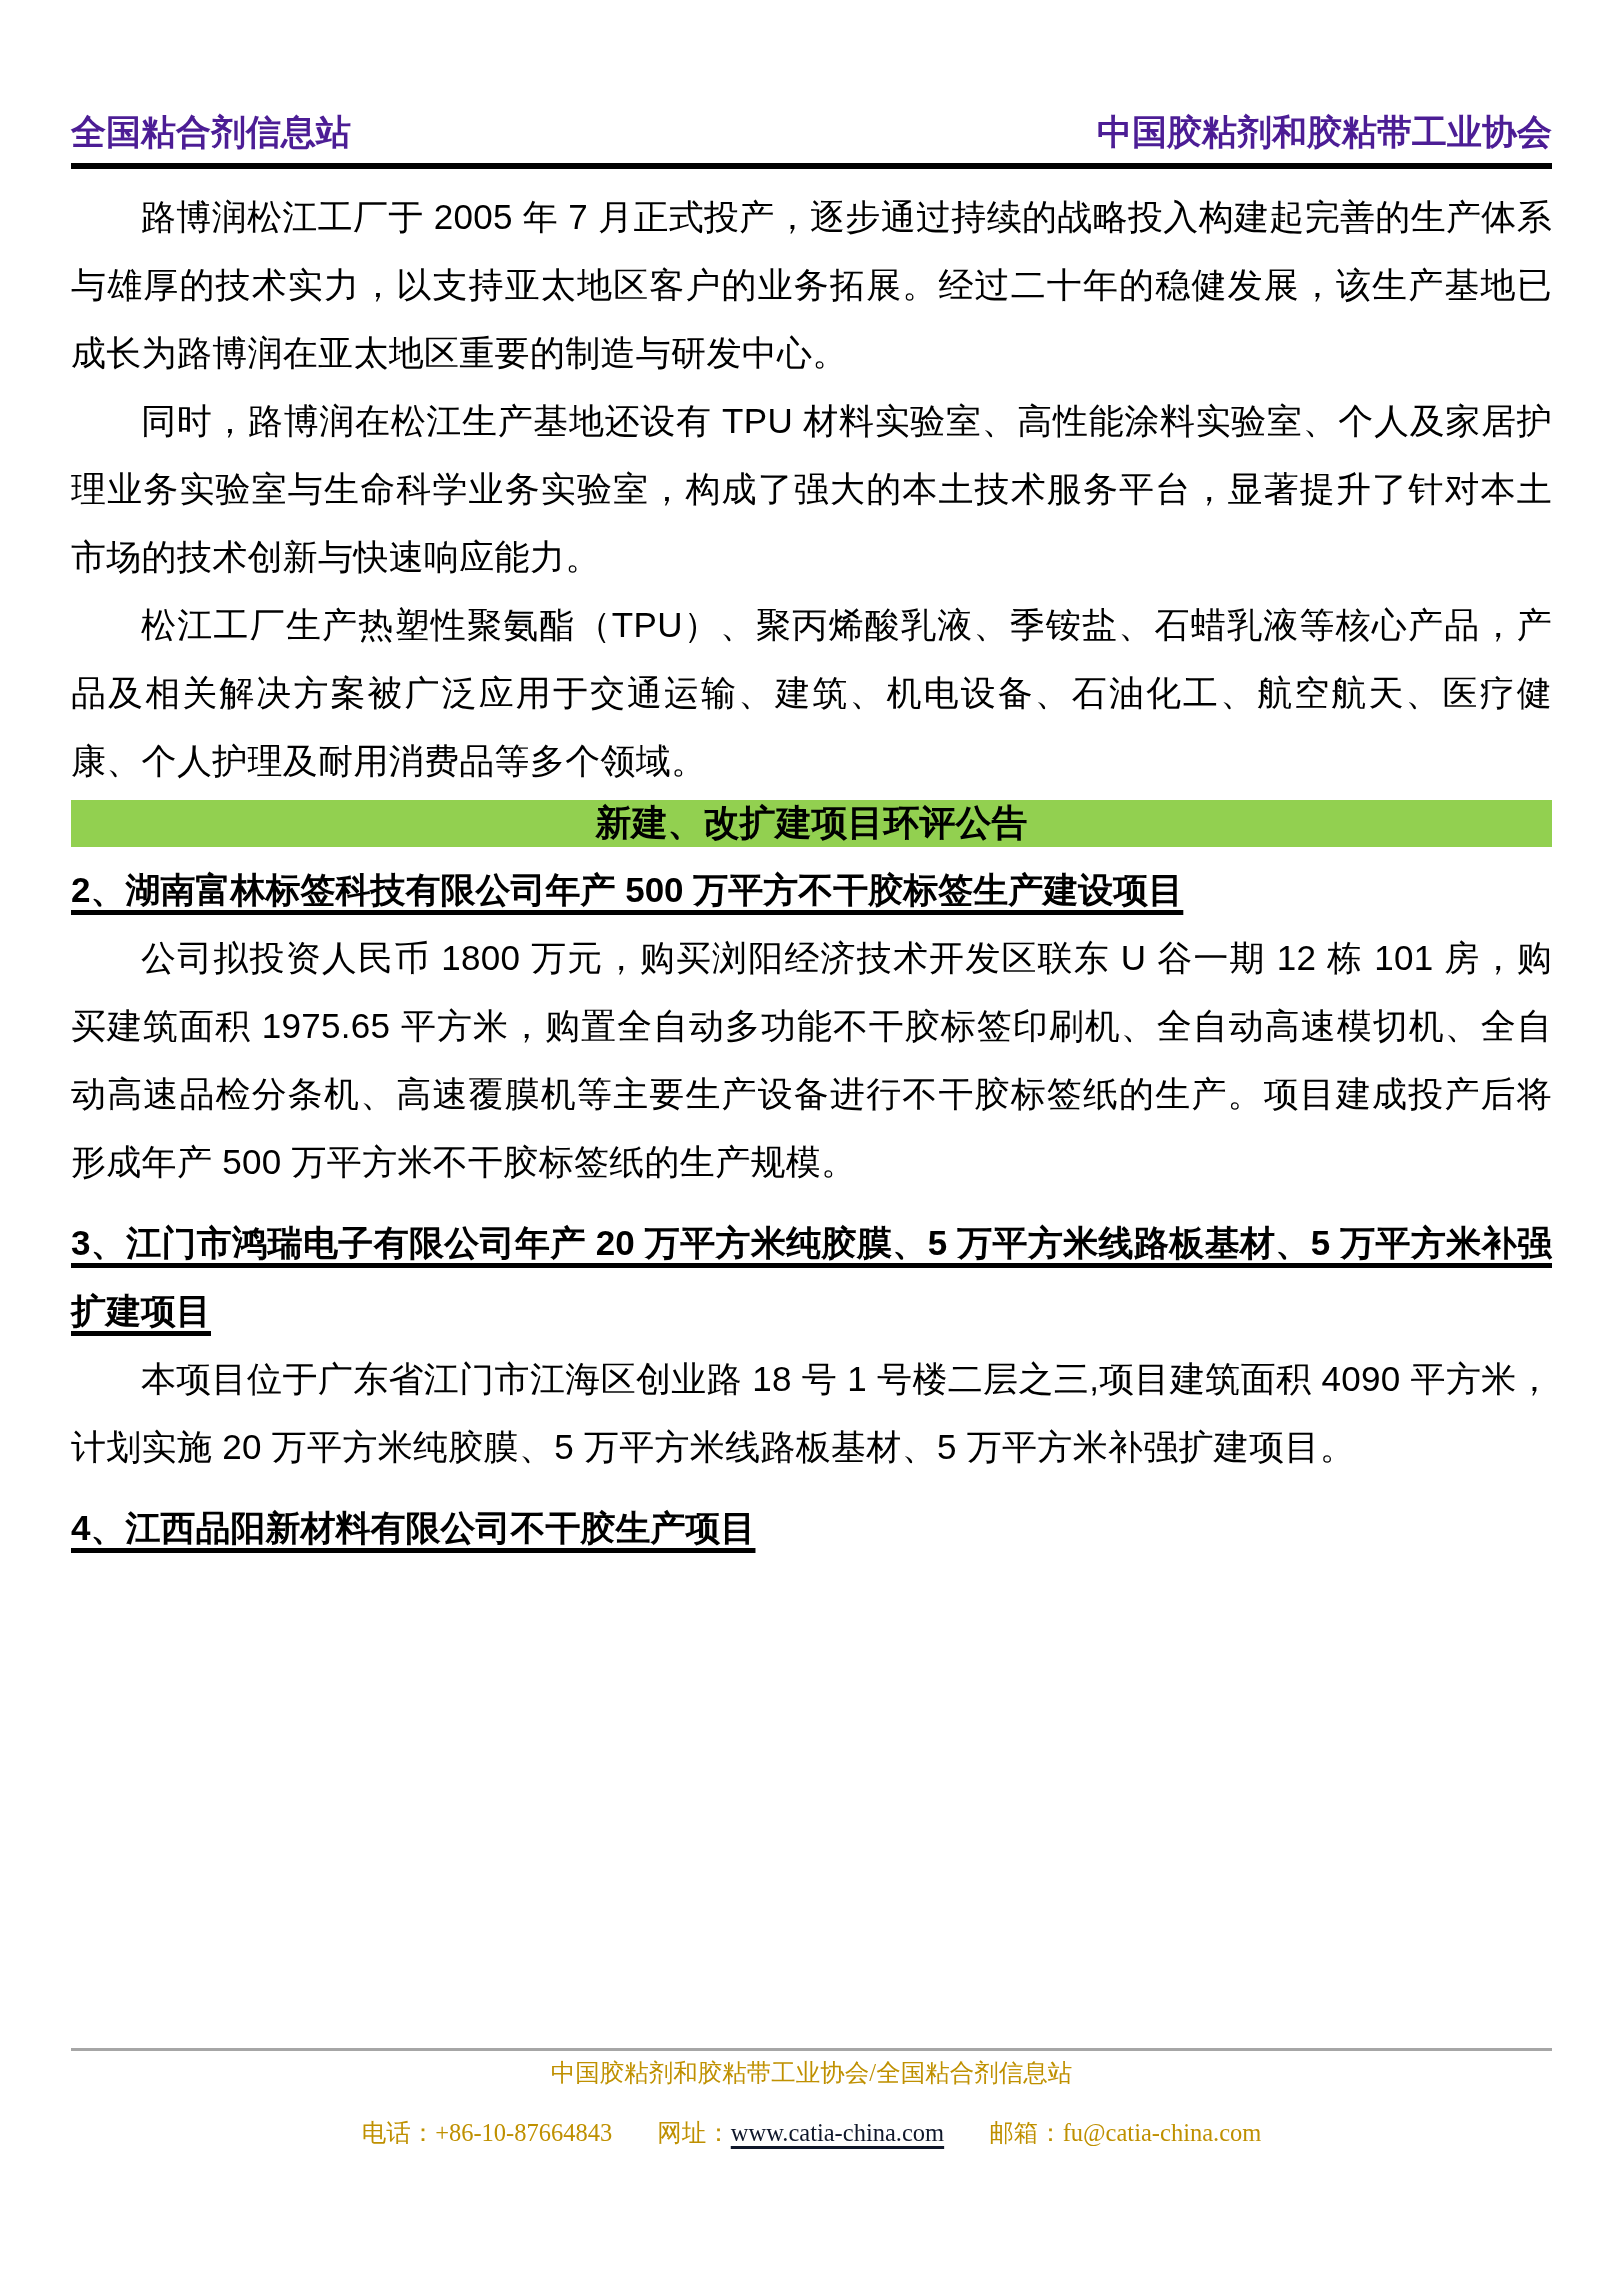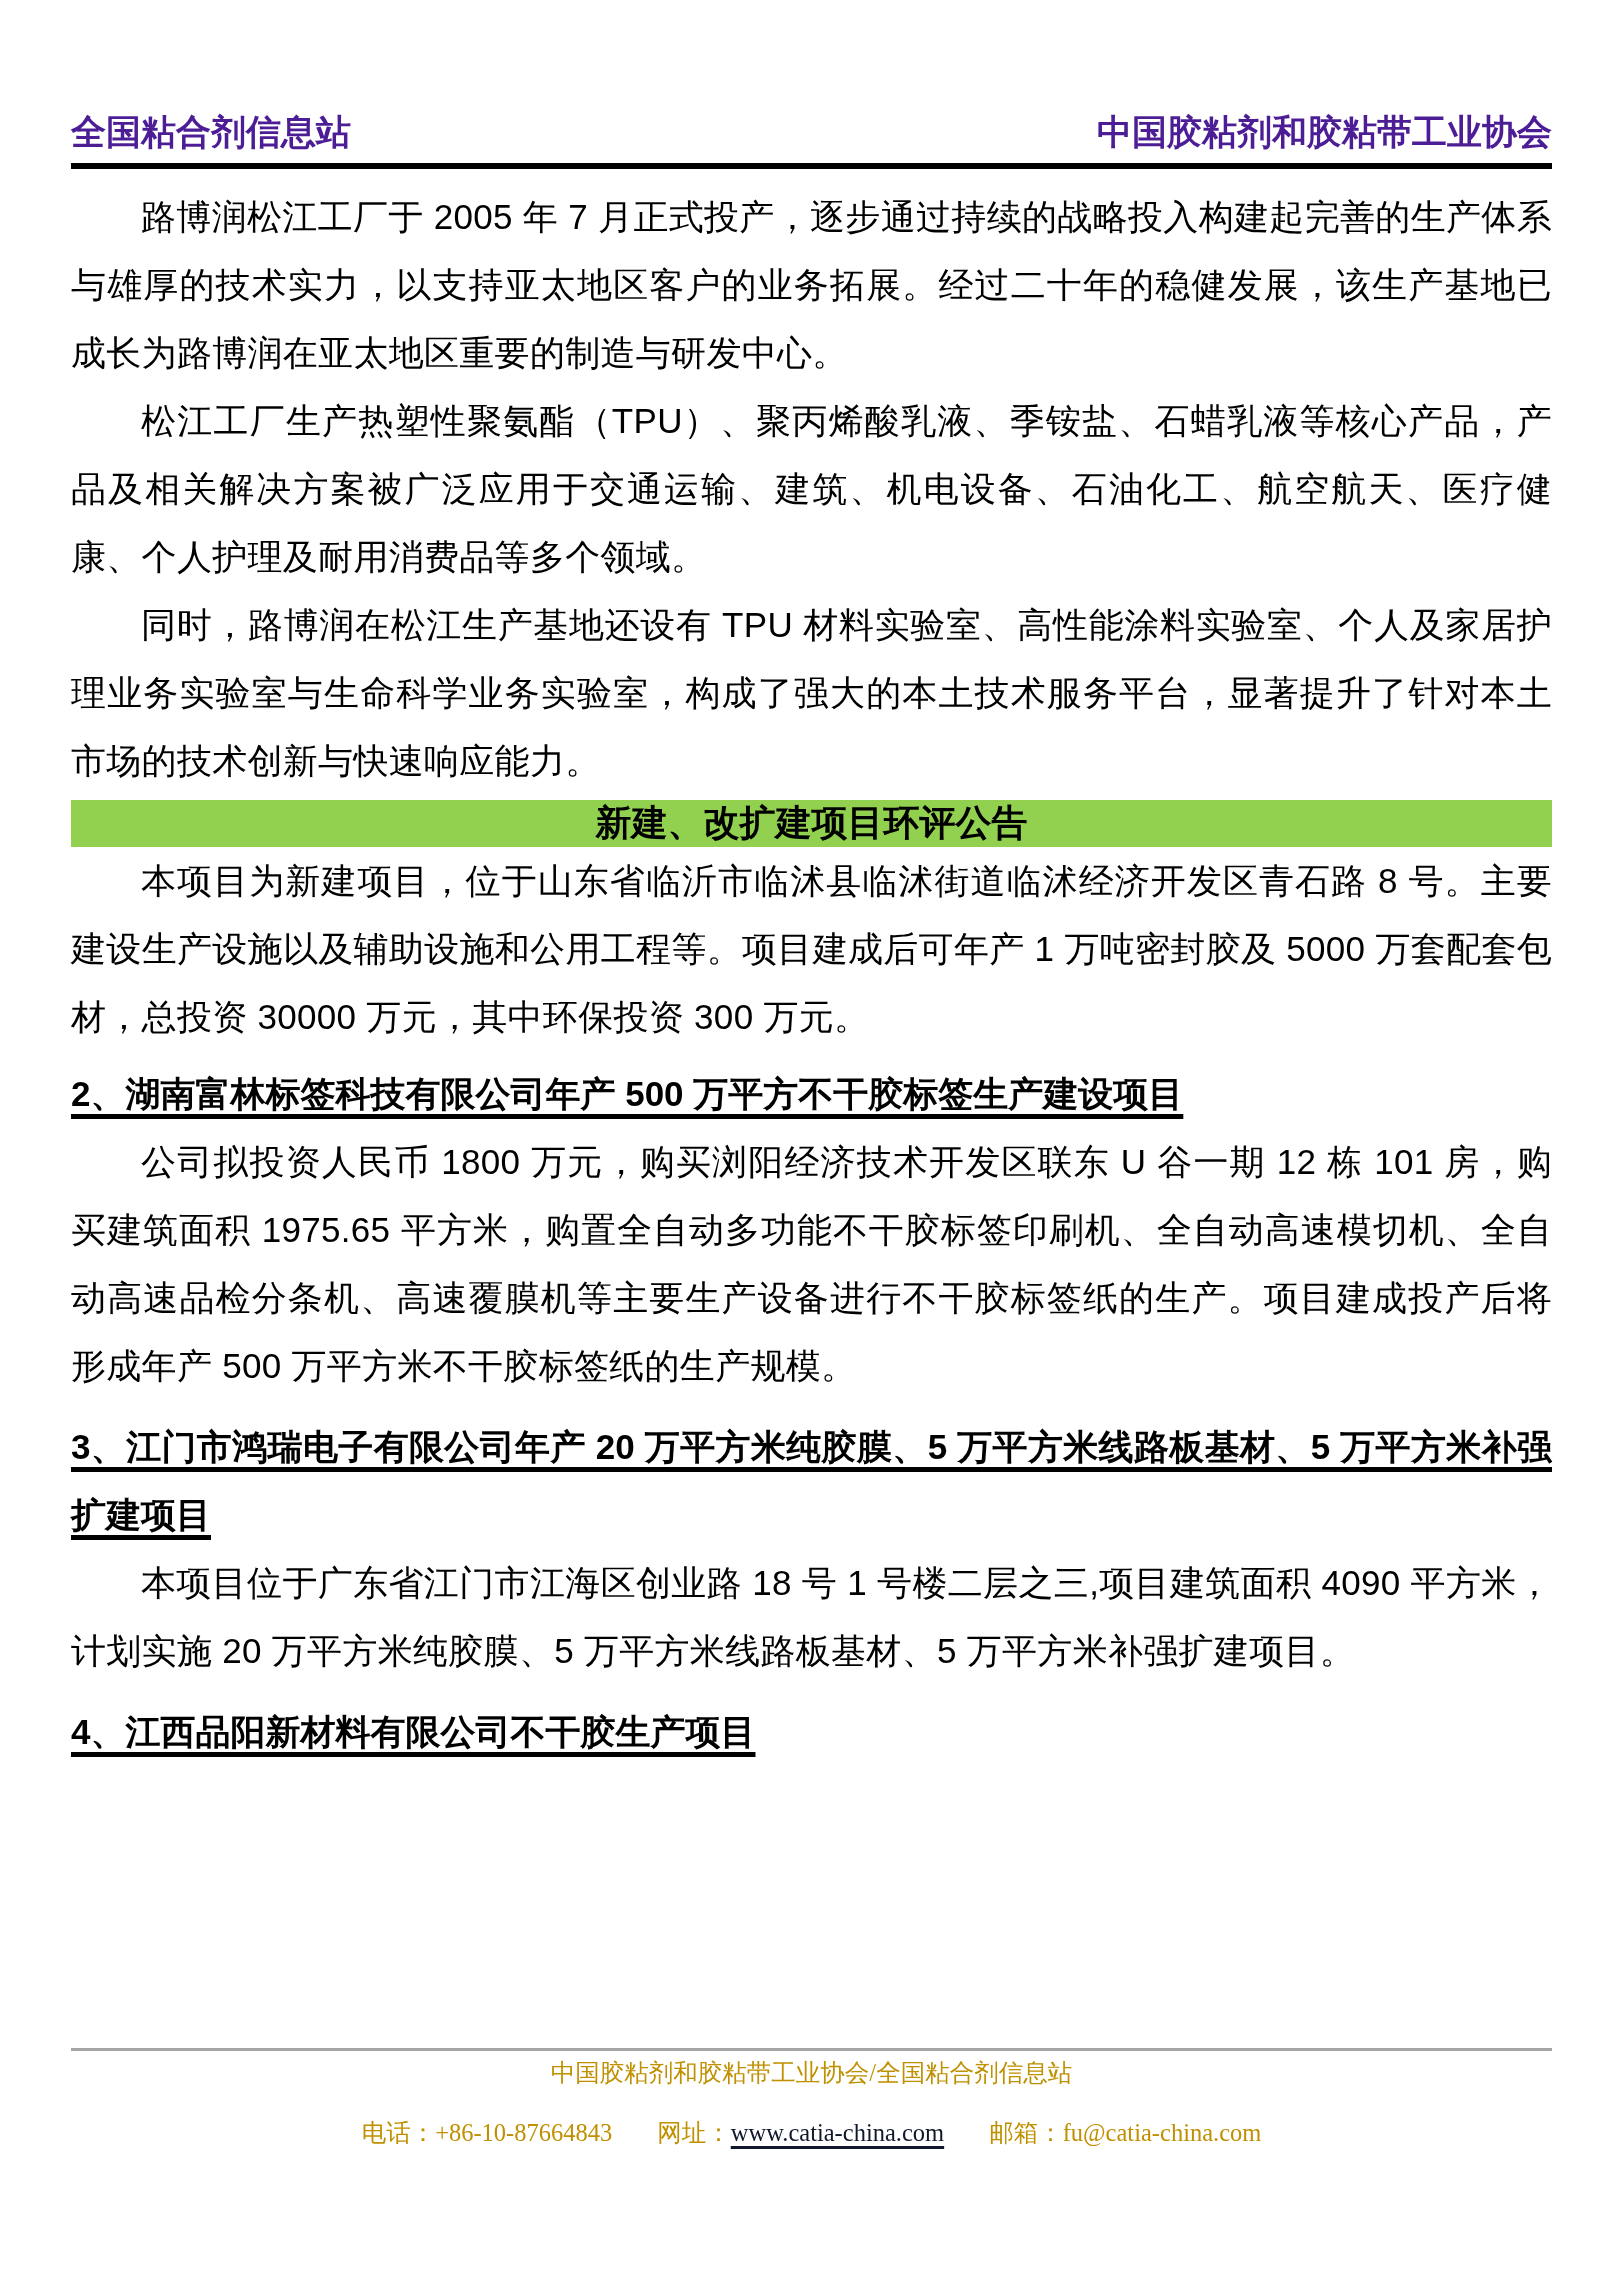--- a/index.html
+++ b/index.html
@@ -75,29 +75,28 @@
 <div class="page">
   <div class="content">
 
     <div class="hdr">
       <span>全国粘合剂信息站</span>
       <span>中国胶粘剂和胶粘带工业协会</span>
     </div>
     <div class="hdr-rule"></div>
 
     <p class="body-p p-first">路博润松江工厂于 2005 年 7 月正式投产，逐步通过持续的战略投入构建起完善的生产体系与雄厚的技术实力，以支持亚太地区客户的业务拓展。经过二十年的稳健发展，该生产基地已成长为路博润在亚太地区重要的制造与研发中心。</p>
+    <p class="body-p">同时，路博润在松江生产基地还设有 TPU 材料实验室、高性能涂料实验室、个人及家居护理业务实验室与生命科学业务实验室，构成了强大的本土技术服务平台，显著提升了针对本土市场的技术创新与快速响应能力。</p>
     <p class="body-p">松江工厂生产热塑性聚氨酯（TPU）、聚丙烯酸乳液、季铵盐、石蜡乳液等核心产品，产品及相关解决方案被广泛应用于交通运输、建筑、机电设备、石油化工、航空航天、医疗健康、个人护理及耐用消费品等多个领域。</p>
-    <p class="body-p">同时，路博润在松江生产基地还设有 TPU 材料实验室、高性能涂料实验室、个人及家居护理业务实验室与生命科学业务实验室，构成了强大的本土技术服务平台，显著提升了针对本土市场的技术创新与快速响应能力。</p>
 
     <div class="banner">
       <span>新建、改扩建项目环评公告</span>
     </div>
 
     <div>
-      <p class="body-p">本项目为新建项目，位于山东省临沂市临沭县临沭街道临沭经济开发区青石路 8 号。主要建设生产设施以及辅助设施和公用工程等。项目建成后可年产 1 万吨密封胶及 5000 万套配套包材，总投资 30000 万元，其中环保投资 300 万元。</p>
     </div>
 
     <div>
       <h2 class="sec-title">2、湖南富林标签科技有限公司年产 500 万平方不干胶标签生产建设项目</h2>
       <p class="body-p">公司拟投资人民币 1800 万元，购买浏阳经济技术开发区联东 U 谷一期 12 栋 101 房，购买建筑面积 1975.65 平方米，购置全自动多功能不干胶标签印刷机、全自动高速模切机、全自动高速品检分条机、高速覆膜机等主要生产设备进行不干胶标签纸的生产。项目建成投产后将形成年产 500 万平方米不干胶标签纸的生产规模。</p>
     </div>
 
     <div>
       <h2 class="sec-title mt20">3、江门市鸿瑞电子有限公司年产 20 万平方米纯胶膜、5 万平方米线路板基材、5 万平方米补强扩建项目</h2>
       <p class="body-p">本项目位于广东省江门市江海区创业路 18 号 1 号楼二层之三,项目建筑面积 4090 平方米，计划实施 20 万平方米纯胶膜、5 万平方米线路板基材、5 万平方米补强扩建项目。</p>

